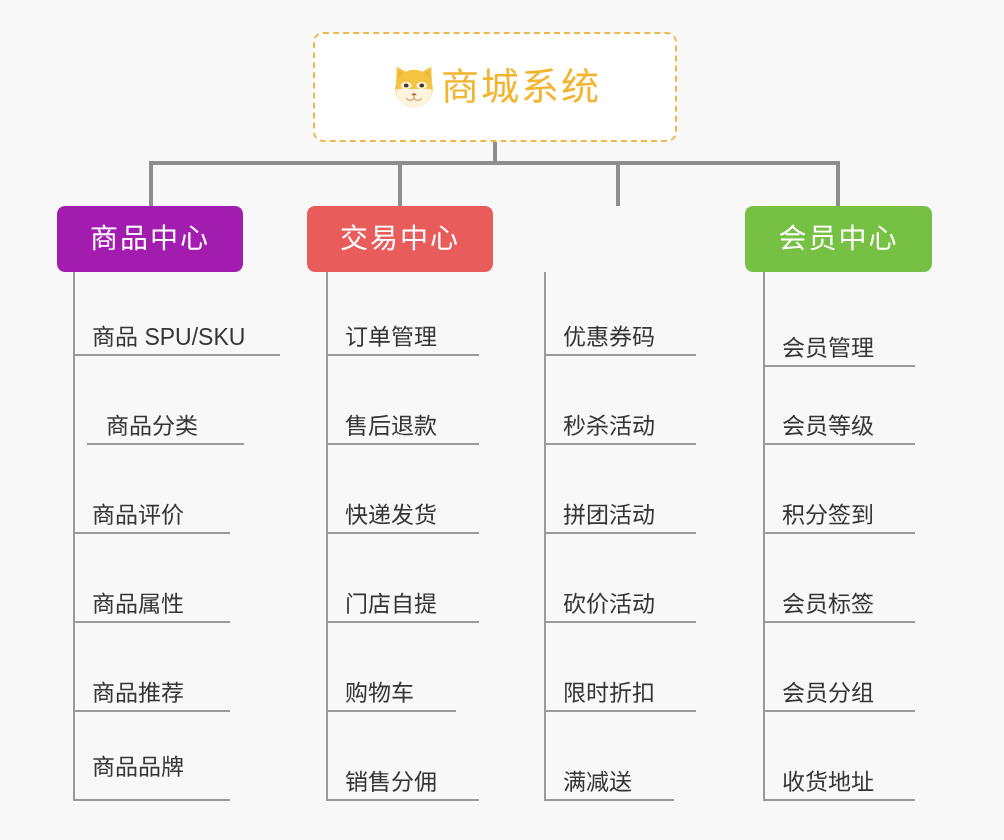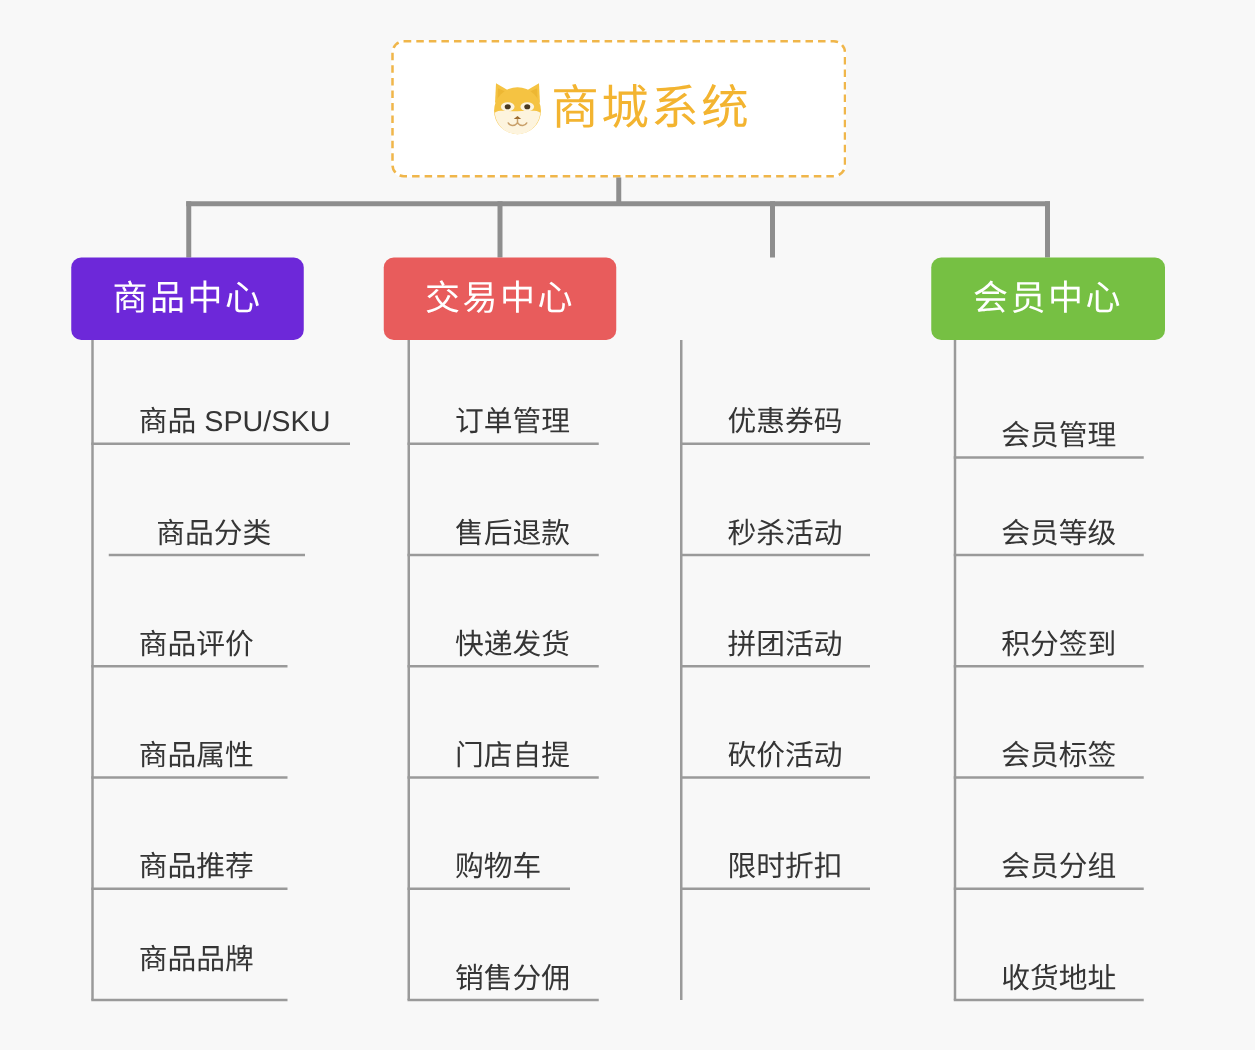--- a/index.html
+++ b/index.html
@@ -57,21 +57,21 @@
   .col-rail{
     position:absolute;
     width:2px;
     background:#9a9a9a;
   }
   .item{
     position:absolute;
     box-sizing:border-box;
     border-bottom:2px solid #9a9a9a;
     display:flex;align-items:flex-end;
-    padding-left:38px;
+    padding-left:19px;
     padding-bottom:4px;
     height:60px;
   }
   .item-label{
     font-size:23px;
     color:#353535;
     line-height:1.1;
     white-space:nowrap;
   }
 </style>
@@ -112,21 +112,21 @@
 
   <div class="conn" style="left:493px;top:142px;width:4px;height:22px;"></div>
 
   <div class="conn" style="left:149px;top:161px;width:691px;height:4px;"></div>
 
   <div class="conn" style="left:149px;top:161px;width:4px;height:45px;"></div>
   <div class="conn" style="left:398px;top:161px;width:4px;height:45px;"></div>
   <div class="conn" style="left:616px;top:161px;width:4px;height:45px;"></div>
   <div class="conn" style="left:836px;top:161px;width:4px;height:45px;"></div>
 
-  <div class="cat-box" style="left:57px;top:206px;width:186px;background:#6d28d9;">
+  <div class="cat-box" style="left:57px;top:206px;width:186px;background:#a21caf;">
     <span class="cat-label">商品中心</span>
   </div>
   <div class="cat-box" style="left:307px;top:206px;width:186px;background:#e85c5c;">
     <span class="cat-label">交易中心</span>
   </div>
   <div class="cat-box" style="left:745px;top:206px;width:187px;background:#76c043;">
     <span class="cat-label">会员中心</span>
   </div>
 
   <div class="col-rail" style="left:73px;top:272px;height:528px;"></div>
@@ -178,20 +178,23 @@
   </div>
   <div class="item" style="left:544px;top:474px;width:152px;">
     <span class="item-label">拼团活动</span>
   </div>
   <div class="item" style="left:544px;top:563px;width:152px;">
     <span class="item-label">砍价活动</span>
   </div>
   <div class="item" style="left:544px;top:652px;width:152px;">
     <span class="item-label">限时折扣</span>
   </div>
+  <div class="item" style="left:544px;top:741px;width:130px;">
+    <span class="item-label">满减送</span>
+  </div>
 
   <div class="col-rail" style="left:763px;top:272px;height:528px;"></div>
   <div class="item" style="left:763px;top:307px;width:152px;">
     <span class="item-label">会员管理</span>
   </div>
   <div class="item" style="left:763px;top:385px;width:152px;">
     <span class="item-label">会员等级</span>
   </div>
   <div class="item" style="left:763px;top:474px;width:152px;">
     <span class="item-label">积分签到</span>

